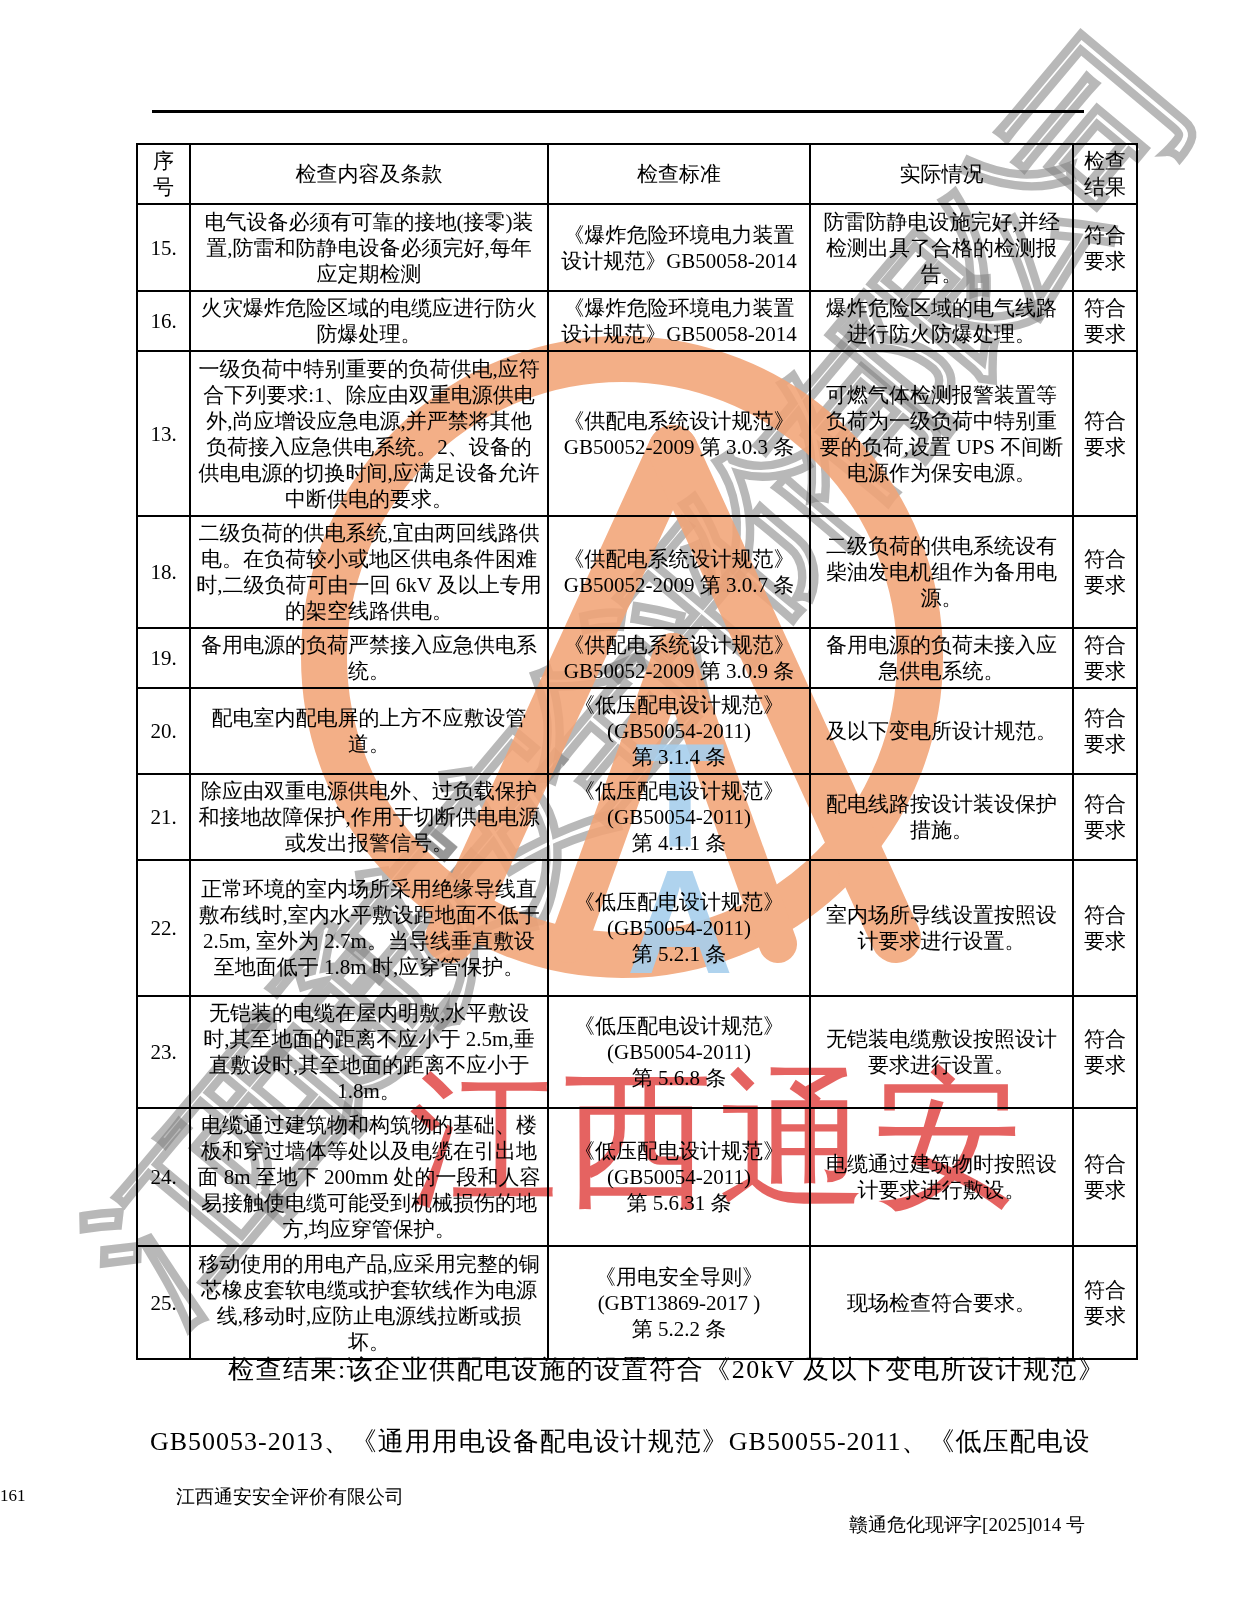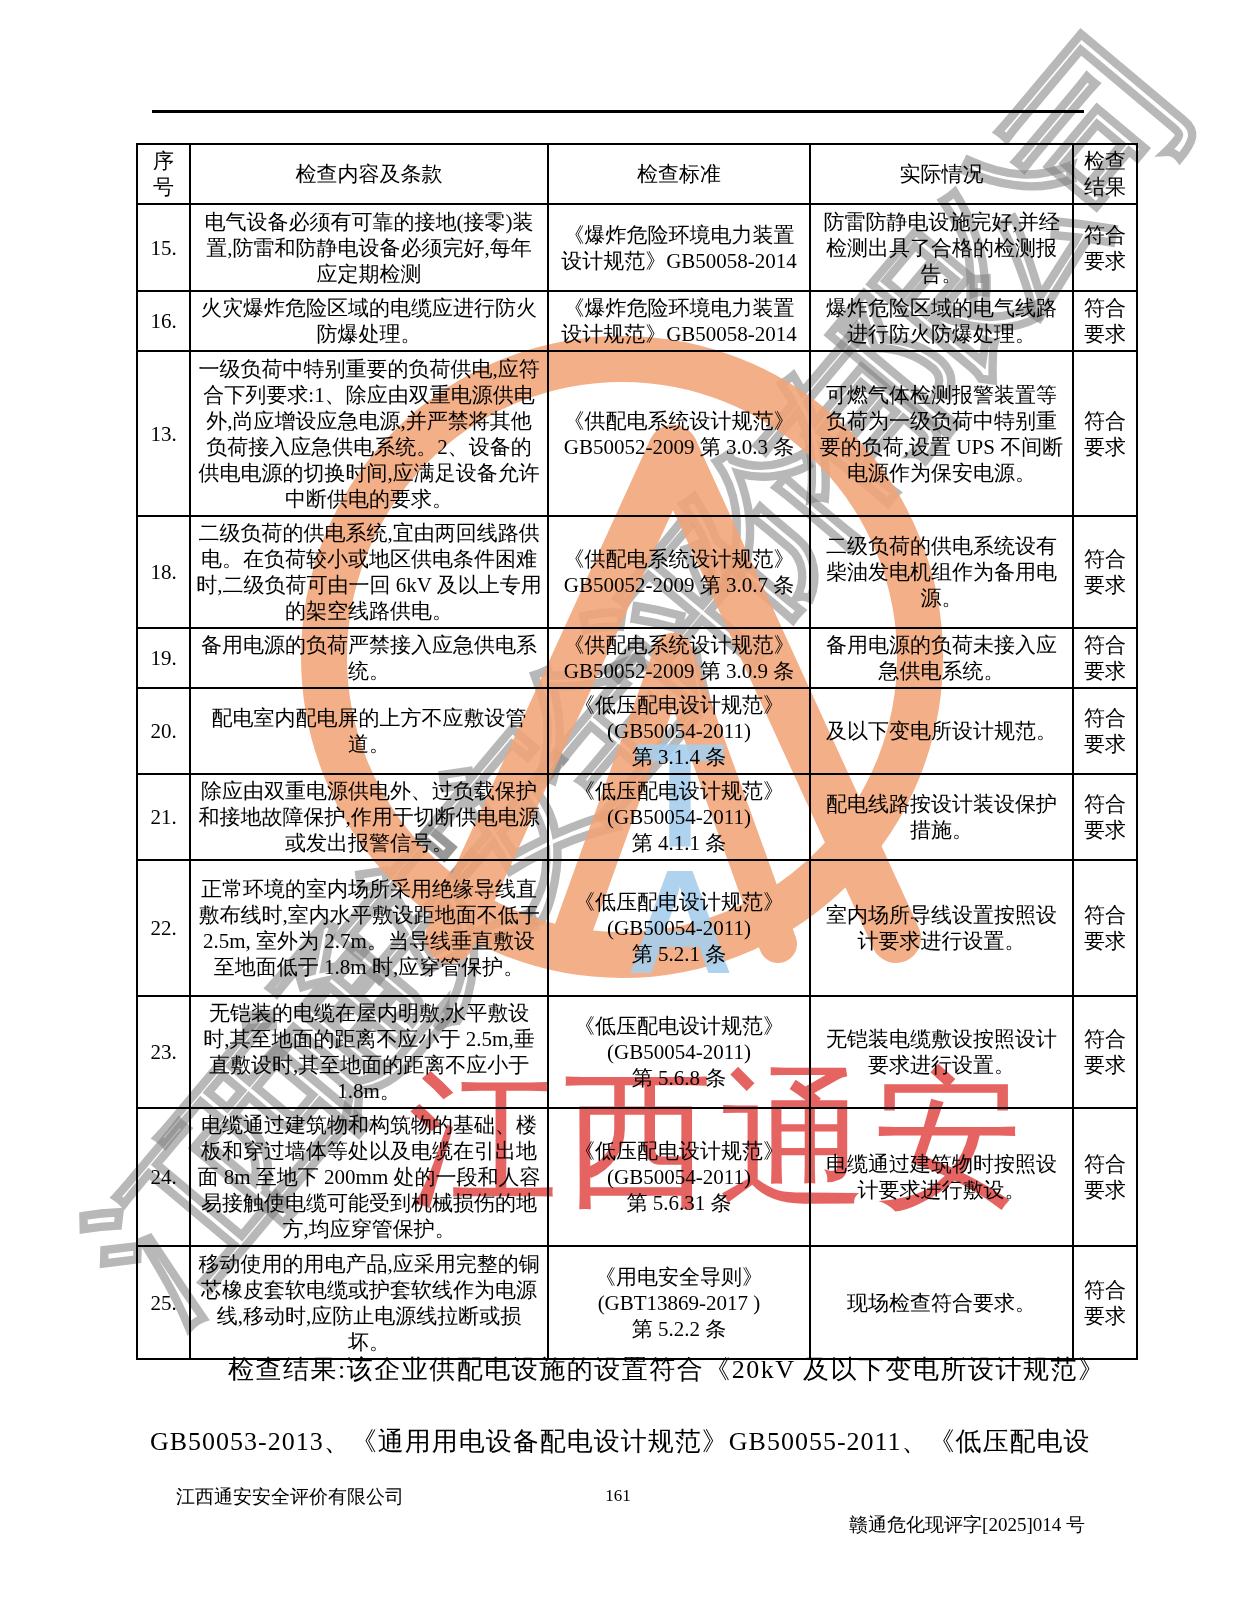--- a/index.html
+++ b/index.html
@@ -89,21 +89,21 @@
   .summary-line1 {
     position:absolute; top:1352px; left:205px; width:945px;
     font-size:26px; letter-spacing:1.5px;margin-left:23px;
   }
   .summary-line2 {
     position:absolute; top:1424px; left:150px; width:1000px;
     font-size:26px; letter-spacing:1px;
   }
 
   .footer-left  { position:absolute; top:1484px; left:176px;  font-size:19px; }
-  .footer-page  { position:absolute; top:1486px; left:0; width:100%; text-align:center; font-size:17px; }
+  .footer-page  { position:absolute; top:1486px; left:0; width:100%; font-size:17px; }
   .footer-right { position:absolute; top:1484px; right:151px; font-size:19px;margin-top:28px; }
 </style>
 </head>
 <body>
 
 <div class="page">
 
   <div class="wm wm-diagonal">江西通安安全评价有限公司</div>
 
   <svg class="wm wm-logo" width="1236" height="1600" viewBox="0 0 1236 1600">

